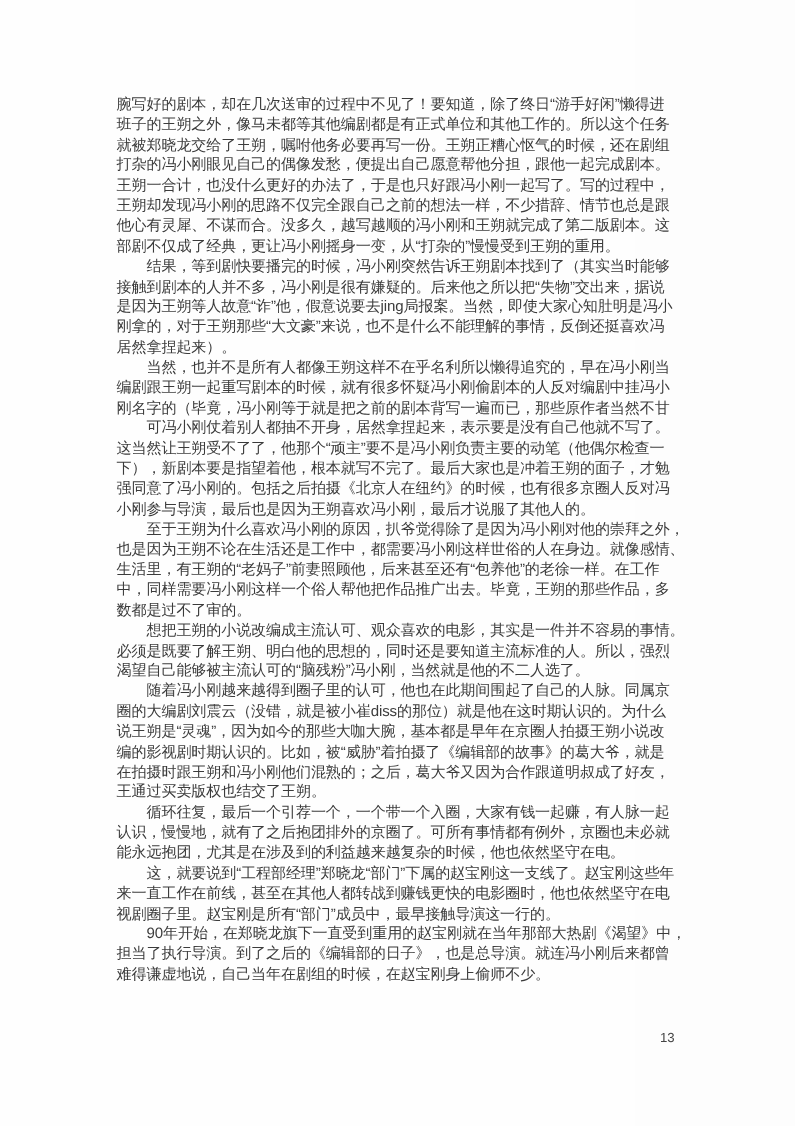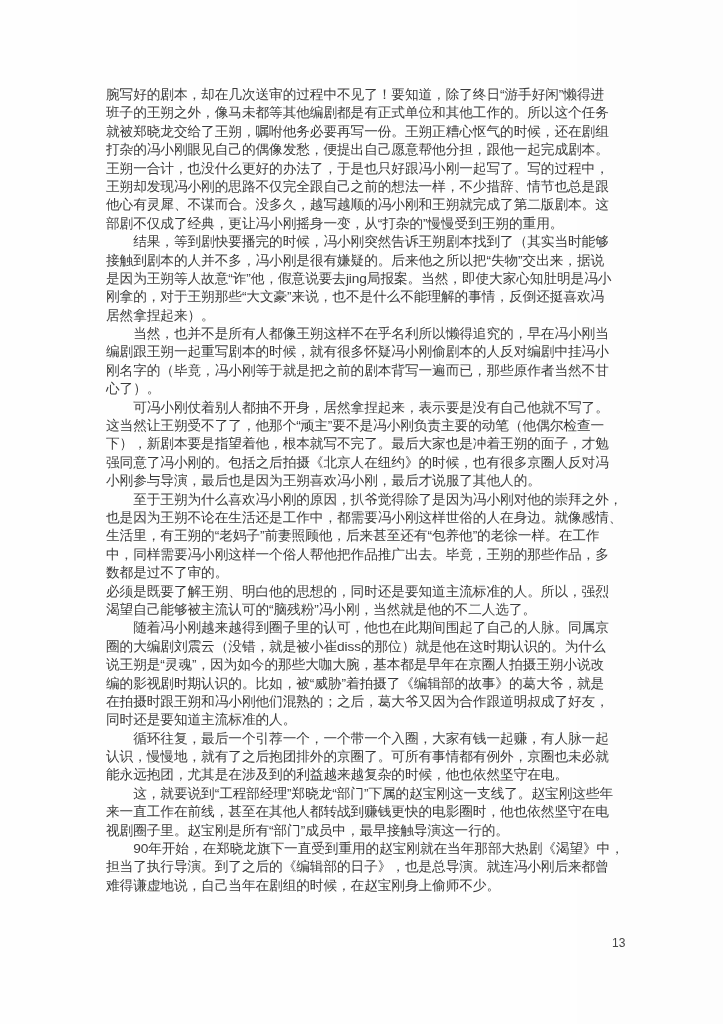--- a/index.html
+++ b/index.html
@@ -31,21 +31,20 @@
     letter-spacing: -0.1px;
     color: #3b3b3b;
     font-weight: 500;
   }
   .page-number {
     position: absolute;
     left: 600px;
     top: 936px;
     font-size: 12px;
     color: #444444;
-    margin-left: 12px;
   }
 </style>
 </head>
 <body>
 
 <div class="page">
   <div class="text-block">
       <div class="line">腕写好的剧本，却在几次送审的过程中不见了！要知道，除了终日“游手好闲”懒得进</div>
       <div class="line">班子的王朔之外，像马未都等其他编剧都是有正式单位和其他工作的。所以这个任务</div>
       <div class="line">就被郑晓龙交给了王朔，嘱咐他务必要再写一份。王朔正糟心怄气的时候，还在剧组</div>
@@ -55,39 +54,39 @@
       <div class="line">他心有灵犀、不谋而合。没多久，越写越顺的冯小刚和王朔就完成了第二版剧本。这</div>
       <div class="line">部剧不仅成了经典，更让冯小刚摇身一变，从“打杂的”慢慢受到王朔的重用。</div>
       <div class="line">　　结果，等到剧快要播完的时候，冯小刚突然告诉王朔剧本找到了（其实当时能够</div>
       <div class="line">接触到剧本的人并不多，冯小刚是很有嫌疑的。后来他之所以把“失物”交出来，据说</div>
       <div class="line">是因为王朔等人故意“诈”他，假意说要去jing局报案。当然，即使大家心知肚明是冯小</div>
       <div class="line">刚拿的，对于王朔那些“大文豪”来说，也不是什么不能理解的事情，反倒还挺喜欢冯</div>
       <div class="line">居然拿捏起来）。</div>
       <div class="line">　　当然，也并不是所有人都像王朔这样不在乎名利所以懒得追究的，早在冯小刚当</div>
       <div class="line">编剧跟王朔一起重写剧本的时候，就有很多怀疑冯小刚偷剧本的人反对编剧中挂冯小</div>
       <div class="line">刚名字的（毕竟，冯小刚等于就是把之前的剧本背写一遍而已，那些原作者当然不甘</div>
-      <div class="line">心了）。</div>
       <div class="line">　　可冯小刚仗着别人都抽不开身，居然拿捏起来，表示要是没有自己他就不写了。</div>
       <div class="line">这当然让王朔受不了了，他那个“顽主”要不是冯小刚负责主要的动笔（他偶尔检查一</div>
       <div class="line">下），新剧本要是指望着他，根本就写不完了。最后大家也是冲着王朔的面子，才勉</div>
       <div class="line">强同意了冯小刚的。包括之后拍摄《北京人在纽约》的时候，也有很多京圈人反对冯</div>
       <div class="line">小刚参与导演，最后也是因为王朔喜欢冯小刚，最后才说服了其他人的。</div>
       <div class="line">　　至于王朔为什么喜欢冯小刚的原因，扒爷觉得除了是因为冯小刚对他的崇拜之外，</div>
       <div class="line">也是因为王朔不论在生活还是工作中，都需要冯小刚这样世俗的人在身边。就像感情、</div>
       <div class="line">生活里，有王朔的“老妈子”前妻照顾他，后来甚至还有“包养他”的老徐一样。在工作</div>
       <div class="line">中，同样需要冯小刚这样一个俗人帮他把作品推广出去。毕竟，王朔的那些作品，多</div>
       <div class="line">数都是过不了审的。</div>
+      <div class="line">　　想把王朔的小说改编成主流认可、观众喜欢的电影，其实是一件并不容易的事情。</div>
       <div class="line">必须是既要了解王朔、明白他的思想的，同时还是要知道主流标准的人。所以，强烈</div>
       <div class="line">渴望自己能够被主流认可的“脑残粉”冯小刚，当然就是他的不二人选了。</div>
       <div class="line">　　随着冯小刚越来越得到圈子里的认可，他也在此期间围起了自己的人脉。同属京</div>
       <div class="line">圈的大编剧刘震云（没错，就是被小崔diss的那位）就是他在这时期认识的。为什么</div>
       <div class="line">说王朔是“灵魂”，因为如今的那些大咖大腕，基本都是早年在京圈人拍摄王朔小说改</div>
       <div class="line">编的影视剧时期认识的。比如，被“威胁”着拍摄了《编辑部的故事》的葛大爷，就是</div>
       <div class="line">在拍摄时跟王朔和冯小刚他们混熟的；之后，葛大爷又因为合作跟道明叔成了好友，</div>
-      <div class="line">同时还是要知道主流标准的人。</div>
+      <div class="line">王通过买卖版权也结交了王朔。</div>
       <div class="line">　　循环往复，最后一个引荐一个，一个带一个入圈，大家有钱一起赚，有人脉一起</div>
       <div class="line">认识，慢慢地，就有了之后抱团排外的京圈了。可所有事情都有例外，京圈也未必就</div>
       <div class="line">能永远抱团，尤其是在涉及到的利益越来越复杂的时候，他也依然坚守在电。</div>
       <div class="line">　　这，就要说到“工程部经理”郑晓龙“部门”下属的赵宝刚这一支线了。赵宝刚这些年</div>
       <div class="line">来一直工作在前线，甚至在其他人都转战到赚钱更快的电影圈时，他也依然坚守在电</div>
       <div class="line">视剧圈子里。赵宝刚是所有“部门”成员中，最早接触导演这一行的。</div>
       <div class="line">　　90年开始，在郑晓龙旗下一直受到重用的赵宝刚就在当年那部大热剧《渴望》中，</div>
       <div class="line">担当了执行导演。到了之后的《编辑部的日子》，也是总导演。就连冯小刚后来都曾</div>
       <div class="line">难得谦虚地说，自己当年在剧组的时候，在赵宝刚身上偷师不少。</div>
     </div>

